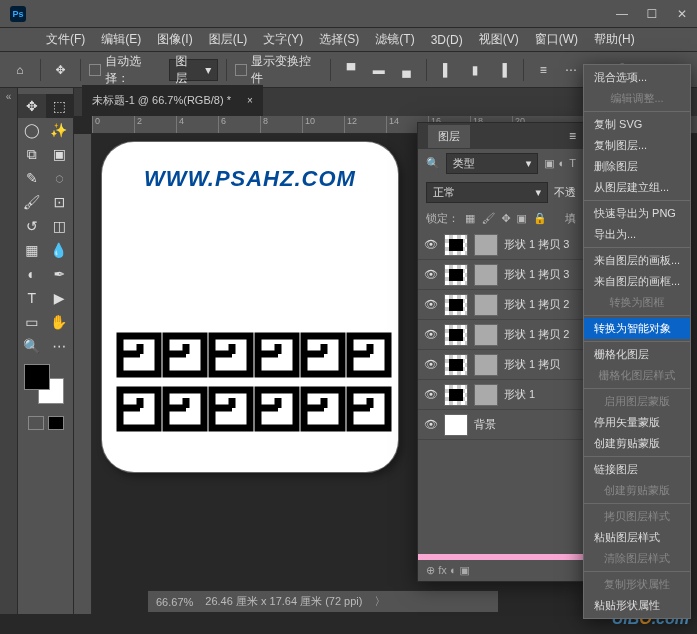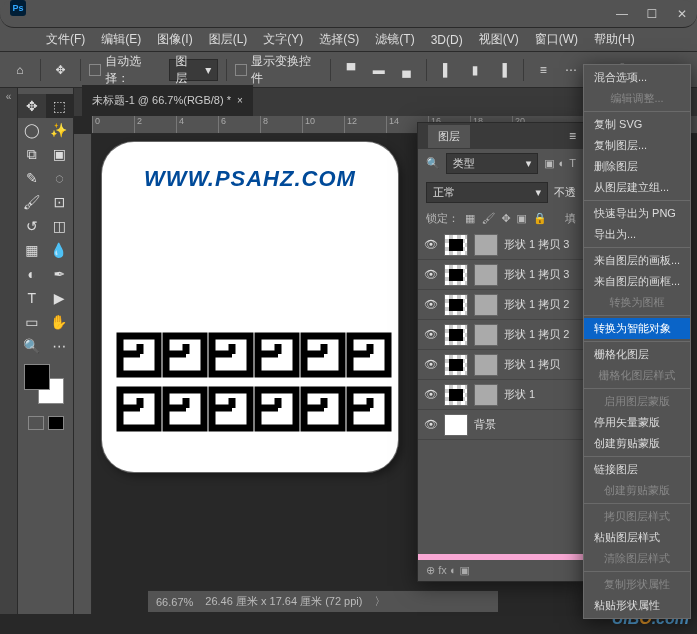--- a/index.html
+++ b/index.html
@@ -1,18 +1,18 @@
 <!DOCTYPE html>
 <html><head>
 <meta charset="utf-8">
 <style>
   * { margin: 0; padding: 0; box-sizing: border-box; user-select: none; }
   body { width: 697px; height: 634px; background: #535353; font-family: "Microsoft YaHei", Arial, sans-serif; font-size: 12px; color: #ddd; overflow: hidden; position: relative; }
   
-  .titlebar { height: 28px; background: #535353; display: flex; align-items: flex-start; padding-left: 10px; border-bottom: 1px solid #2a2a2a; border-radius: 14px; }
+  .titlebar { height: 28px; background: #535353; display: flex; align-items: center; padding-left: 10px; border-bottom: 1px solid #2a2a2a; }
   .ps-logo { width: 16px; height: 16px; background: #001e36; border-radius: 3px; display: flex; align-items: center; justify-content: center; font-size: 9px; font-weight: bold; color: #31a8ff; }
   .win-controls { display: flex; margin-left: auto; }
   .win-btn { width: 30px; height: 28px; display: flex; align-items: center; justify-content: center; color: #ccc; font-size: 12px; }
   
   .menubar { height: 24px; background: #535353; display: flex; align-items: center; padding-left: 38px; border-bottom: 1px solid #2a2a2a; }
   .menu-item { padding: 0 8px; height: 24px; display: flex; align-items: center; font-size: 12px; cursor: pointer; }
   
   .options-bar { height: 36px; background: #535353; display: flex; align-items: center; padding: 0 8px; border-bottom: 1px solid #2a2a2a; gap: 4px; }
   .opt-icon { width: 24px; height: 24px; display: flex; align-items: center; justify-content: center; color: #ddd; }
   .opt-sep { width: 1px; height: 22px; background: #3a3a3a; margin: 0 4px; }
@@ -31,21 +31,21 @@
   .tool.active2 { background: #2a2a2a; }
   .swatches { padding: 6px; }
   .swatch-wrap { position: relative; width: 40px; height: 40px; }
   .swatch-fg { position: absolute; width: 26px; height: 26px; background: #000; border: 1px solid #888; top: 0; left: 0; }
   .swatch-bg { position: absolute; width: 26px; height: 26px; background: #fff; border: 1px solid #888; bottom: 0; right: 0; }
   .mask-row { display:flex; justify-content:center; gap:4px; margin-top:6px;}
   .mask-ic { width:16px; height:14px; border:1px solid #888; }
   
   .doc-area { flex: 1; display: flex; flex-direction: column; background: #282828; position: relative; }
   .doc-tab-bar { height: 28px; background: #3a3a3a; display: flex; align-items: flex-end; padding-left: 8px; }
-  .doc-tab { background: #282828; padding: 8px 10px; font-size: 11px; color: #ccc; display: flex; align-items: center; gap: 6px; }
+  .doc-tab { background: #282828; padding: 8px 10px; font-size: 11px; color: #ccc; display: flex; align-items: center; gap: 16px; }
   .doc-tab .close { font-size: 10px; }
   
   .ruler-h { height: 18px; background: #535353; border-bottom: 1px solid #2a2a2a; margin-left: 18px; display: flex; font-size: 9px; color: #aaa; overflow: hidden; }
   .ruler-h span { width: 42px; text-align: left; padding-left: 2px; border-left: 1px solid #777; flex-shrink: 0; }
   .canvas-wrap { flex: 1; display: flex; }
   .ruler-v { width: 18px; background: #535353; border-right: 1px solid #2a2a2a; }
   .canvas-bg { flex: 1; background: #282828; display: flex; align-items: flex-start; justify-content: flex-start; padding: 8px 0 0 10px; position: relative; overflow: hidden; }
   .canvas { width: 296px; height: 330px; background: #fff; box-shadow: 0 0 0 1px #666, 4px 4px 10px rgba(0,0,0,.4); position: relative; border-radius: 32px; }
   .watermark { position: absolute; top: 24px; left: 0; right: 0; text-align: center; font-family: Arial Black, Arial; font-weight: 900; font-size: 22px; color: #004a99; font-style: italic; letter-spacing: 1px; text-shadow: 1px 1px 0 #fff; }
   .pattern-img { position: absolute; left: 14px; top: 190px; }

